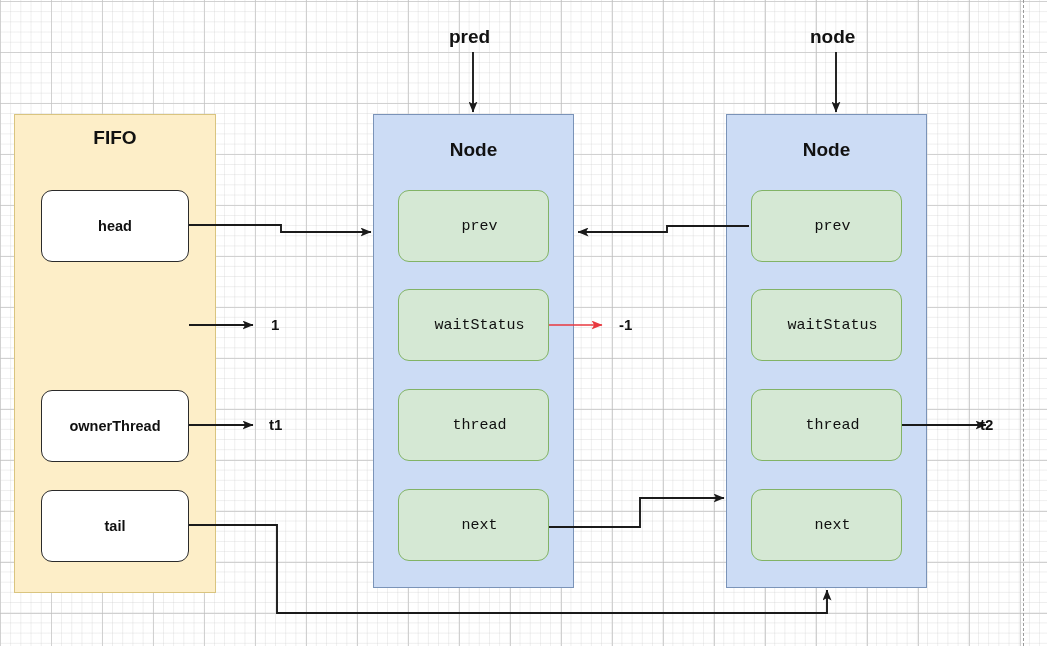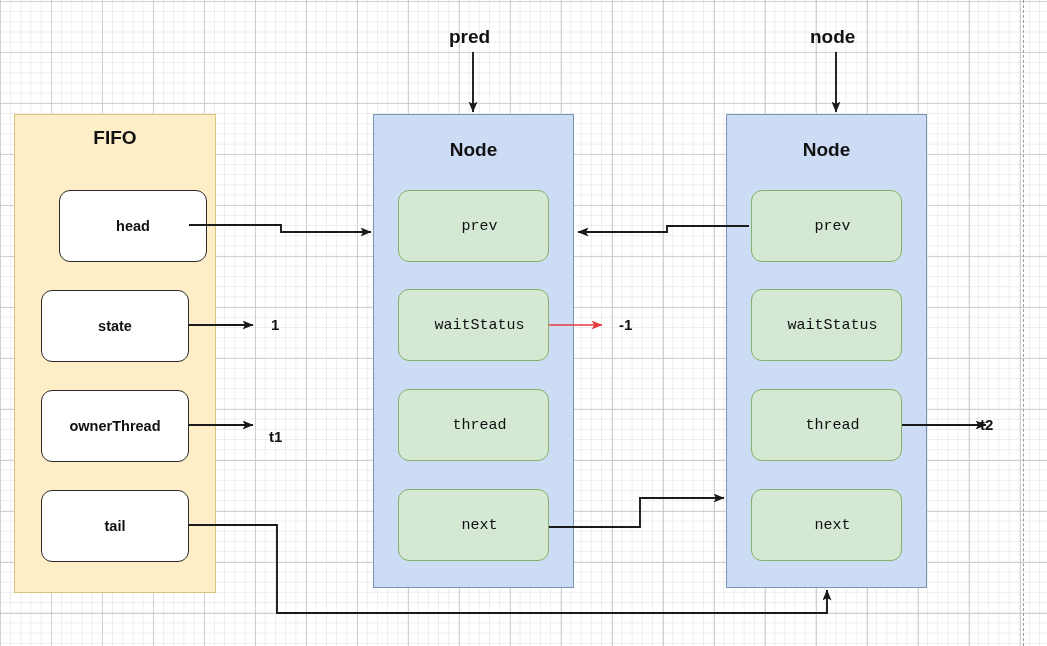--- a/index.html
+++ b/index.html
@@ -108,25 +108,22 @@
 <body>
 
 <div id="canvas">
 
   <div class="page-edge" style="left:1023px;"></div>
 
   <div class="container-box fifo-box" style="left:14px; top:114px; width:202px; height:479px;">
     <div class="container-title" style="top:12px;">FIFO</div>
   </div>
 
-  <div class="field field-white" style="left:41px; top:190px; width:148px; height:72px;margin-left:18px;">
+  <div class="field field-white" style="left:41px; top:190px; width:148px; height:72px;">
     <span>head</span>
-  </div>
-  <div class="field field-white" style="left:41px; top:290px; width:148px; height:72px;">
-    <span>state</span>
   </div>
   <div class="field field-white" style="left:41px; top:490px; width:148px; height:72px;">
     <span>tail</span>
   </div>
   <div class="field field-white" style="left:41px; top:390px; width:148px; height:72px;">
     <span>ownerThread</span>
   </div>
 
   <div class="container-box node-box" style="left:373px; top:114px; width:201px; height:474px;">
     <div class="container-title" style="top:24px;">Node</div>
@@ -193,17 +190,17 @@
 
     <path d="M549,527 L640,527 L640,498 L724,498" stroke="#1a1a1a" stroke-width="1.9" fill="none" marker-end="url(#ah-black)"></path>
 
     <path d="M902,425 L986,425" stroke="#1a1a1a" stroke-width="1.9" fill="none" marker-end="url(#ah-black)"></path>
   </svg>
 
   <div class="label label-pointer" style="left:449px; top:26px;">pred</div>
   <div class="label label-pointer" style="left:810px; top:26px;">node</div>
 
   <div class="label label-value" style="left:271px; top:316px;">1</div>
-  <div class="label label-value" style="left:269px; top:428px;">t1</div>
+  <div class="label label-value" style="left:269px; top:416px;">t1</div>
   <div class="label label-value" style="left:619px; top:316px;">-1</div>
   <div class="label label-value" style="left:980px; top:416px;">t2</div>
 
 </div>
 
 </body></html>

